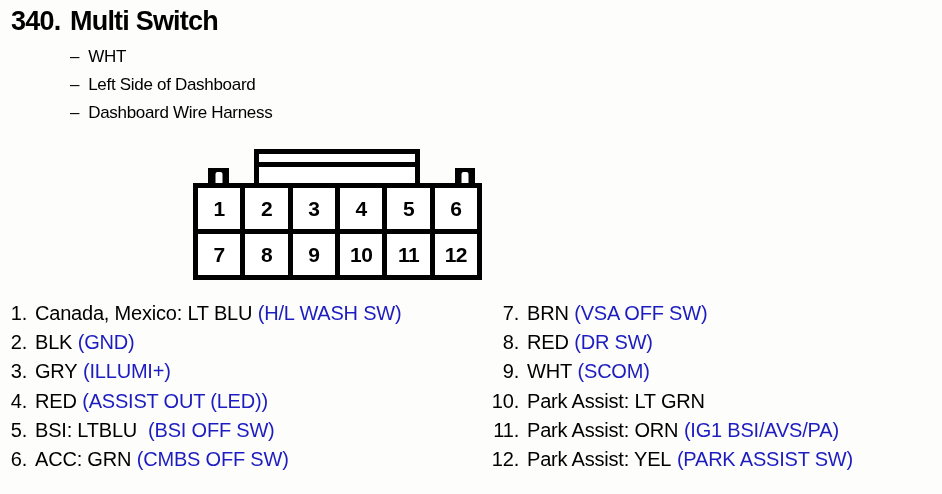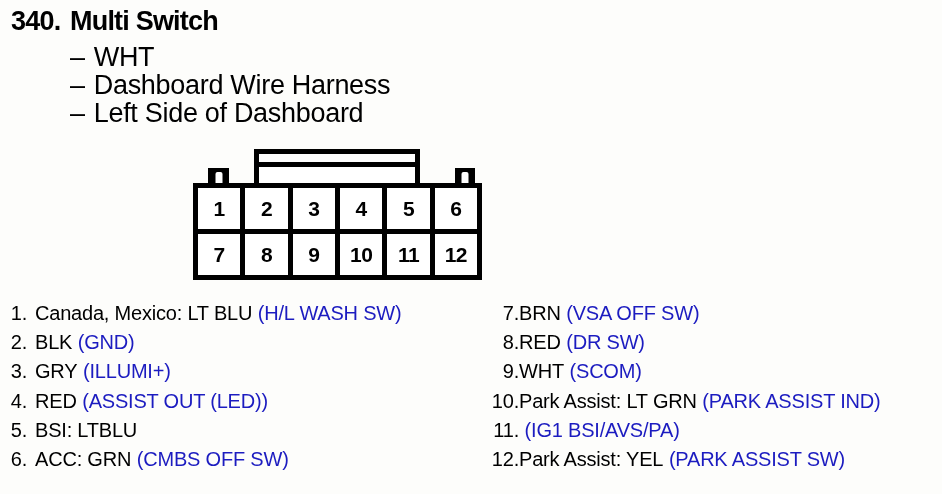--- a/index.html
+++ b/index.html
@@ -14,21 +14,21 @@
   
   .title-num {
     position: absolute; left: 11px; top: 8px;
     font-size: 27px; font-weight: bold; letter-spacing: -0.8px; line-height: 1;
   }
   .title-text {
     position: absolute; left: 70px; top: 8px;
     font-size: 27px; font-weight: bold; letter-spacing: -0.8px; line-height: 1;
   }
   .details { position: absolute; left: 70px; top: 43px; list-style: none; }
-  .detail-row { height: 28px; line-height: 28px; font-size: 27px; letter-spacing: -0.3px; white-space: nowrap; }
+  .detail-row { height: 28px; line-height: 28px; font-size: 17px; letter-spacing: -0.3px; white-space: nowrap; }
   .detail-dash { display: inline-block; }
   .detail-label { margin-left: 9px; }
 
   
   .latch {
     position: absolute; left: 254px; top: 149px; width: 166px; height: 39px;
     border: 5px solid #000; border-bottom: none; background: #fff;
   }
   .latch-line { position: absolute; left: 0; right: 0; top: 8px; height: 5px; background: #000; }
   .bump { position: absolute; background: #000; }
@@ -51,40 +51,40 @@
 
   
   .pin-col { position: absolute; top: 299px; }
   .pin-col-left  { left: 8px; }
   .pin-col-right { left: 491px; }
   .pin-row { height: 29.2px; line-height: 29.2px; display: flex; white-space: nowrap; font-size: 20px; letter-spacing: -0.2px; }
   .pin-num { text-align: right; flex: 0 0 auto; }
   .pin-col-left  .pin-num { width: 19px; }
   .pin-col-right .pin-num { width: 28px; }
   .pin-col-left  .pin-text { margin-left: 8px; }
-  .pin-col-right .pin-text { }
+  .pin-col-right .pin-text { margin-left: 8px; }
   .pin-signal { color: var(--signal-blue); margin-left: 0.28em; }
 </style>
 </head>
 <body>
 
 <div class="page">
 
   <span class="title-num">340.</span>
   <span class="title-text">Multi Switch</span>
 
   <ul class="details">
     <li class="detail-row">
       <span class="detail-dash">–</span><span class="detail-label">WHT</span>
     </li>
     <li class="detail-row">
-      <span class="detail-dash">–</span><span class="detail-label">Dashboard Wire Harness</span>
+      <span class="detail-dash">–</span><span class="detail-label">Left Side of Dashboard</span>
     </li>
     <li class="detail-row">
-      <span class="detail-dash">–</span><span class="detail-label">Left Side of Dashboard</span>
+      <span class="detail-dash">–</span><span class="detail-label">Dashboard Wire Harness</span>
     </li>
   </ul>
 
   <div class="latch">
     <div class="latch-line"></div>
   </div>
   <div class="bump bump-left">
     <div class="bump-slot"></div>
   </div>
   <div class="bump bump-right">
@@ -123,20 +123,21 @@
         <span class="pin-signal">(ILLUMI+)</span>
     </div>
     <div class="pin-row">
       <span class="pin-num">4.</span>
         <span class="pin-text">RED</span>
         <span class="pin-signal">(ASSIST OUT (LED))</span>
     </div>
     <div class="pin-row">
       <span class="pin-num">5.</span>
         <span class="pin-text">BSI: LTBLU</span>
+        <span class="pin-signal">&nbsp;(BSI OFF SW)</span>
     </div>
     <div class="pin-row">
       <span class="pin-num">6.</span>
         <span class="pin-text">ACC: GRN</span>
         <span class="pin-signal">(CMBS OFF SW)</span>
     </div>
   </div>
 
   <div class="pin-col pin-col-right">
     <div class="pin-row">
@@ -150,24 +151,24 @@
         <span class="pin-signal">(DR SW)</span>
     </div>
     <div class="pin-row">
       <span class="pin-num">9.</span>
         <span class="pin-text">WHT</span>
         <span class="pin-signal">(SCOM)</span>
     </div>
     <div class="pin-row">
       <span class="pin-num">10.</span>
         <span class="pin-text">Park Assist: LT GRN</span>
-        <span class="pin-signal">(PARK ASSIST IND)</span>
     </div>
     <div class="pin-row">
       <span class="pin-num">11.</span>
+        <span class="pin-text">Park Assist: ORN</span>
         <span class="pin-signal">(IG1 BSI/AVS/PA)</span>
     </div>
     <div class="pin-row">
       <span class="pin-num">12.</span>
         <span class="pin-text">Park Assist: YEL</span>
         <span class="pin-signal">(PARK ASSIST SW)</span>
     </div>
   </div>
 
 </div>

